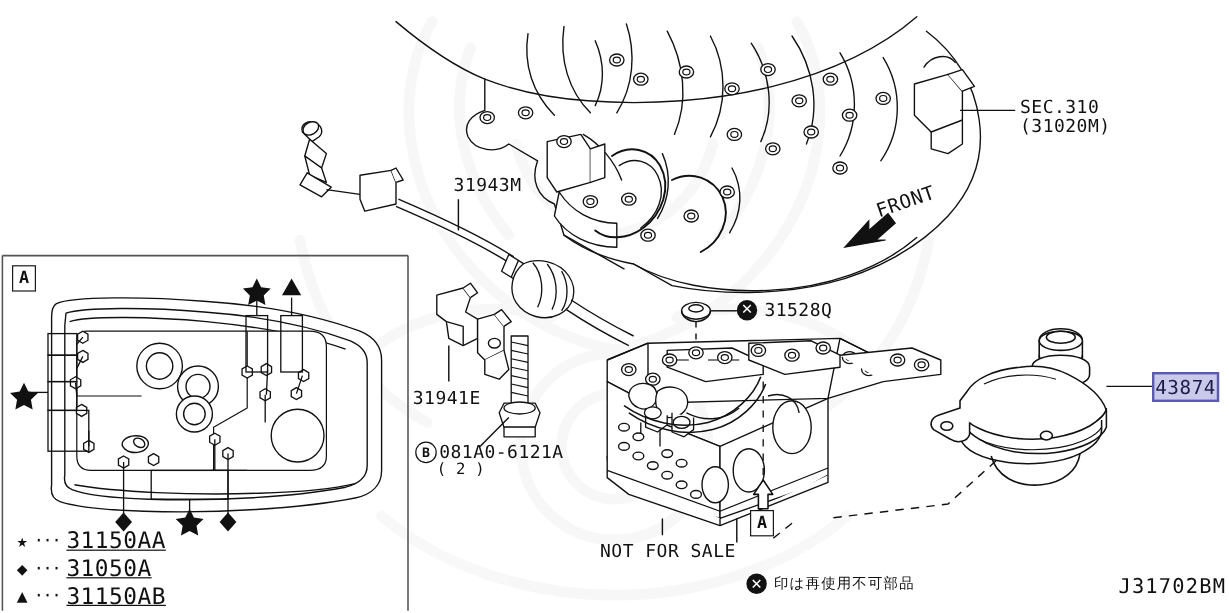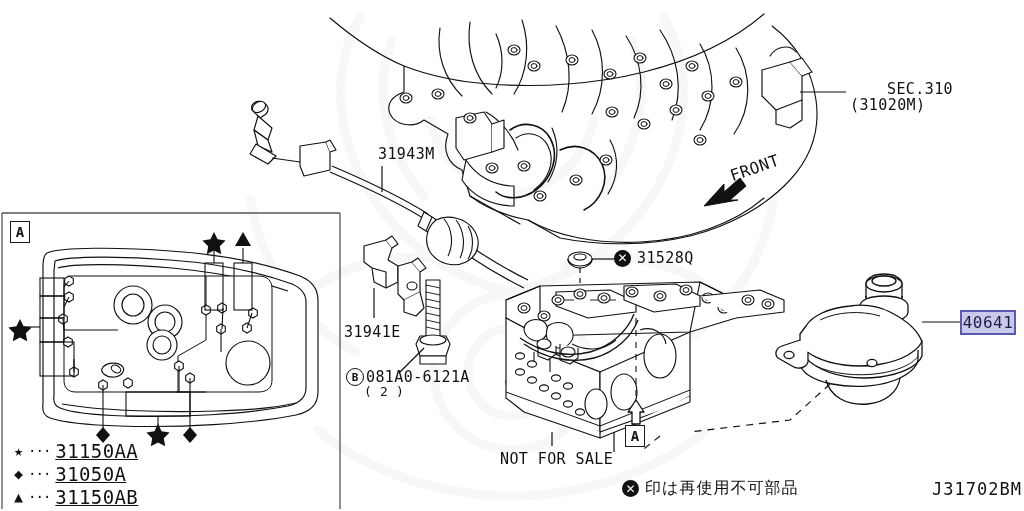--- a/index.html
+++ b/index.html
@@ -29,21 +29,21 @@
   .legend-sym{font-size:15px;line-height:1;}
   .legend-dots{font-size:14px;letter-spacing:-1px;}
   .legend-txt{font-size:19px;letter-spacing:.4px;text-decoration:underline;}
   .xmark{
     display:inline-flex;align-items:center;justify-content:center;
     width:17px;height:17px;border-radius:50%;background:#111;color:#fff;
     font-size:12px;font-weight:bold;line-height:1;
     font-family:"DejaVu Sans","Liberation Sans",sans-serif;
   }
   .noteRow{position:absolute;display:flex;align-items:center;gap:6px;white-space:nowrap;}
-  .jp{font-family:"DejaVu Sans","Liberation Sans",sans-serif;font-size:16px;letter-spacing:1px;}
+  .jp{font-family:"DejaVu Sans","Liberation Sans",sans-serif;font-size:12px;letter-spacing:1px;}
   .sym-b{
     display:inline-flex;align-items:center;justify-content:center;
     width:16px;height:16px;border:1.4px solid #111;border-radius:50%;
     font-size:11px;font-weight:bold;line-height:1;
   }
   .bolt-row{position:absolute;display:flex;align-items:flex-start;gap:2px;white-space:nowrap;}
 </style>
 </head>
 <body>
 
@@ -433,21 +433,21 @@
       <path d="M636 400 L644 412 L640 412 L640 424 L632 424 L632 412 L628 412 Z"></path>
     </g>
 
     <g fill="#111" stroke="#111" stroke-width="1">
       <path d="M704 206 L724 184 L724 192 L740 178 L746 186 L730 200 L738 200 Z"></path>
     </g>
   </svg>
 
   <div class="lbl mono t15" style="left:360px;top:146px;margin-left:18px;">31943M</div>
 
-  <div class="lbl mono t15" style="left:850px;top:81px;margin-left:37px;">SEC.310</div>
+  <div class="lbl mono t15" style="left:850px;top:81px;">SEC.310</div>
   <div class="lbl mono t15" style="left:850px;top:97px;">(31020M)</div>
 
   <div class="lbl mono t15" style="left:344px;top:324px;">31941E</div>
 
   <div class="noteRow" style="left:614px;top:249px;">
     <span class="xmark">✕</span>
     <span class="mono t15">31528Q</span>
   </div>
 
   <div class="bolt-row" style="left:346px;top:368px;">
@@ -457,21 +457,21 @@
   <div class="lbl mono t13" style="left:364px;top:385px;">( 2 )</div>
 
   <div class="lbl mono t16" style="left:728px;top:168px;transform:rotate(-19deg);transform-origin:left top;">FRONT</div>
 
   <div class="lbl mono t15" style="left:500px;top:451px;">NOT FOR SALE</div>
 
   <div class="boxA" style="left:10px;top:221px;width:20px;height:22px;">A</div>
   <div class="boxA" style="left:625px;top:425px;width:20px;height:22px;">A</div>
 
   <div class="callout-hl mono" style="left:960px;top:310px;width:56px;height:25px;font-size:16px;letter-spacing:.5px;
-              background:#c9c9ea;border:2px solid #5a5ab4;color:#1b1b4a;">40641</div>
+              background:#c9c9ea;border:2px solid #5a5ab4;color:#1b1b4a;">43874</div>
 
   <div class="legend-row" style="left:14px;top:440px;">
     <span class="legend-sym">★</span>
     <span class="legend-dots mono">···</span>
     <span class="legend-txt mono">31150AA</span>
   </div>
   <div class="legend-row" style="left:14px;top:463px;">
     <span class="legend-sym">◆</span>
     <span class="legend-dots mono">···</span>
     <span class="legend-txt mono">31050A</span>

